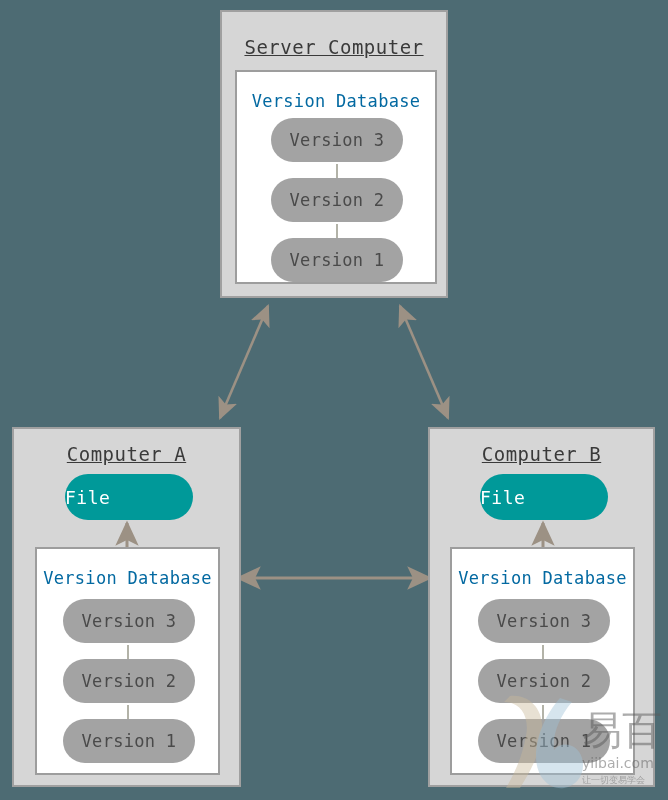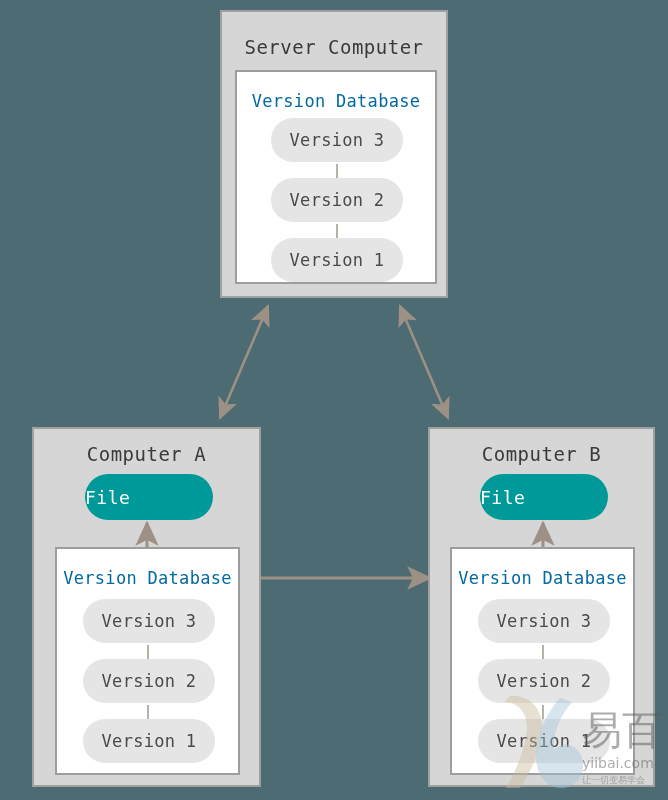--- a/index.html
+++ b/index.html
@@ -32,20 +32,21 @@
   }
   .machine-title {
     position: absolute;
     left: 0;
     width: 100%;
     text-align: center;
     color: #3a3a3a;
     font-size: 19px;
     letter-spacing: 0.5px;
     white-space: nowrap;
+    text-decoration: underline;
   }
 
   
   .file-pill {
     position: absolute;
     background: #009999;
     color: #ffffff;
     border-radius: 28px;
     display: flex;
     align-items: center;
@@ -66,21 +67,21 @@
     left: 0;
     width: 100%;
     text-align: center;
     color: #0369a1;
     font-size: 17px;
     letter-spacing: 0.3px;
     white-space: nowrap;
   }
   .version-pill {
     position: absolute;
-    background: #e5e5e5;
+    background: #a3a3a3;
     color: #4a4a4a;
     border-radius: 24px;
     display: flex;
     align-items: center;
     justify-content: center;
     font-size: 17px;
     letter-spacing: 0.3px;
     box-sizing: border-box;
   }
   .chain {
@@ -165,21 +166,21 @@
       </div>
       <div class="version-pill" style="left:34px; top:106px; width:132px; height:44px;">
         <span>Version 2</span>
       </div>
       <div class="version-pill" style="left:34px; top:166px; width:132px; height:44px;">
         <span>Version 1</span>
       </div>
     </div>
   </div>
 
-  <div class="machine" style="left:12px; top:427px; width:229px; height:360px;margin-left:20px;">
+  <div class="machine" style="left:12px; top:427px; width:229px; height:360px;">
     <div class="machine-title" style="top:14px;">Computer A</div>
 
     <svg width="229" height="360" viewBox="0 0 229 360" style="position:absolute; left:0; top:0; z-index:1;">
       <line x1="113" y1="129" x2="113" y2="94" stroke="#9c9184" stroke-width="3" marker-end="url(#ahead)"></line>
     </svg>
 
     <div class="file-pill" style="left:51px; top:45px; width:128px; height:46px; z-index:2;">
       <span>File</span>
     </div>
 

